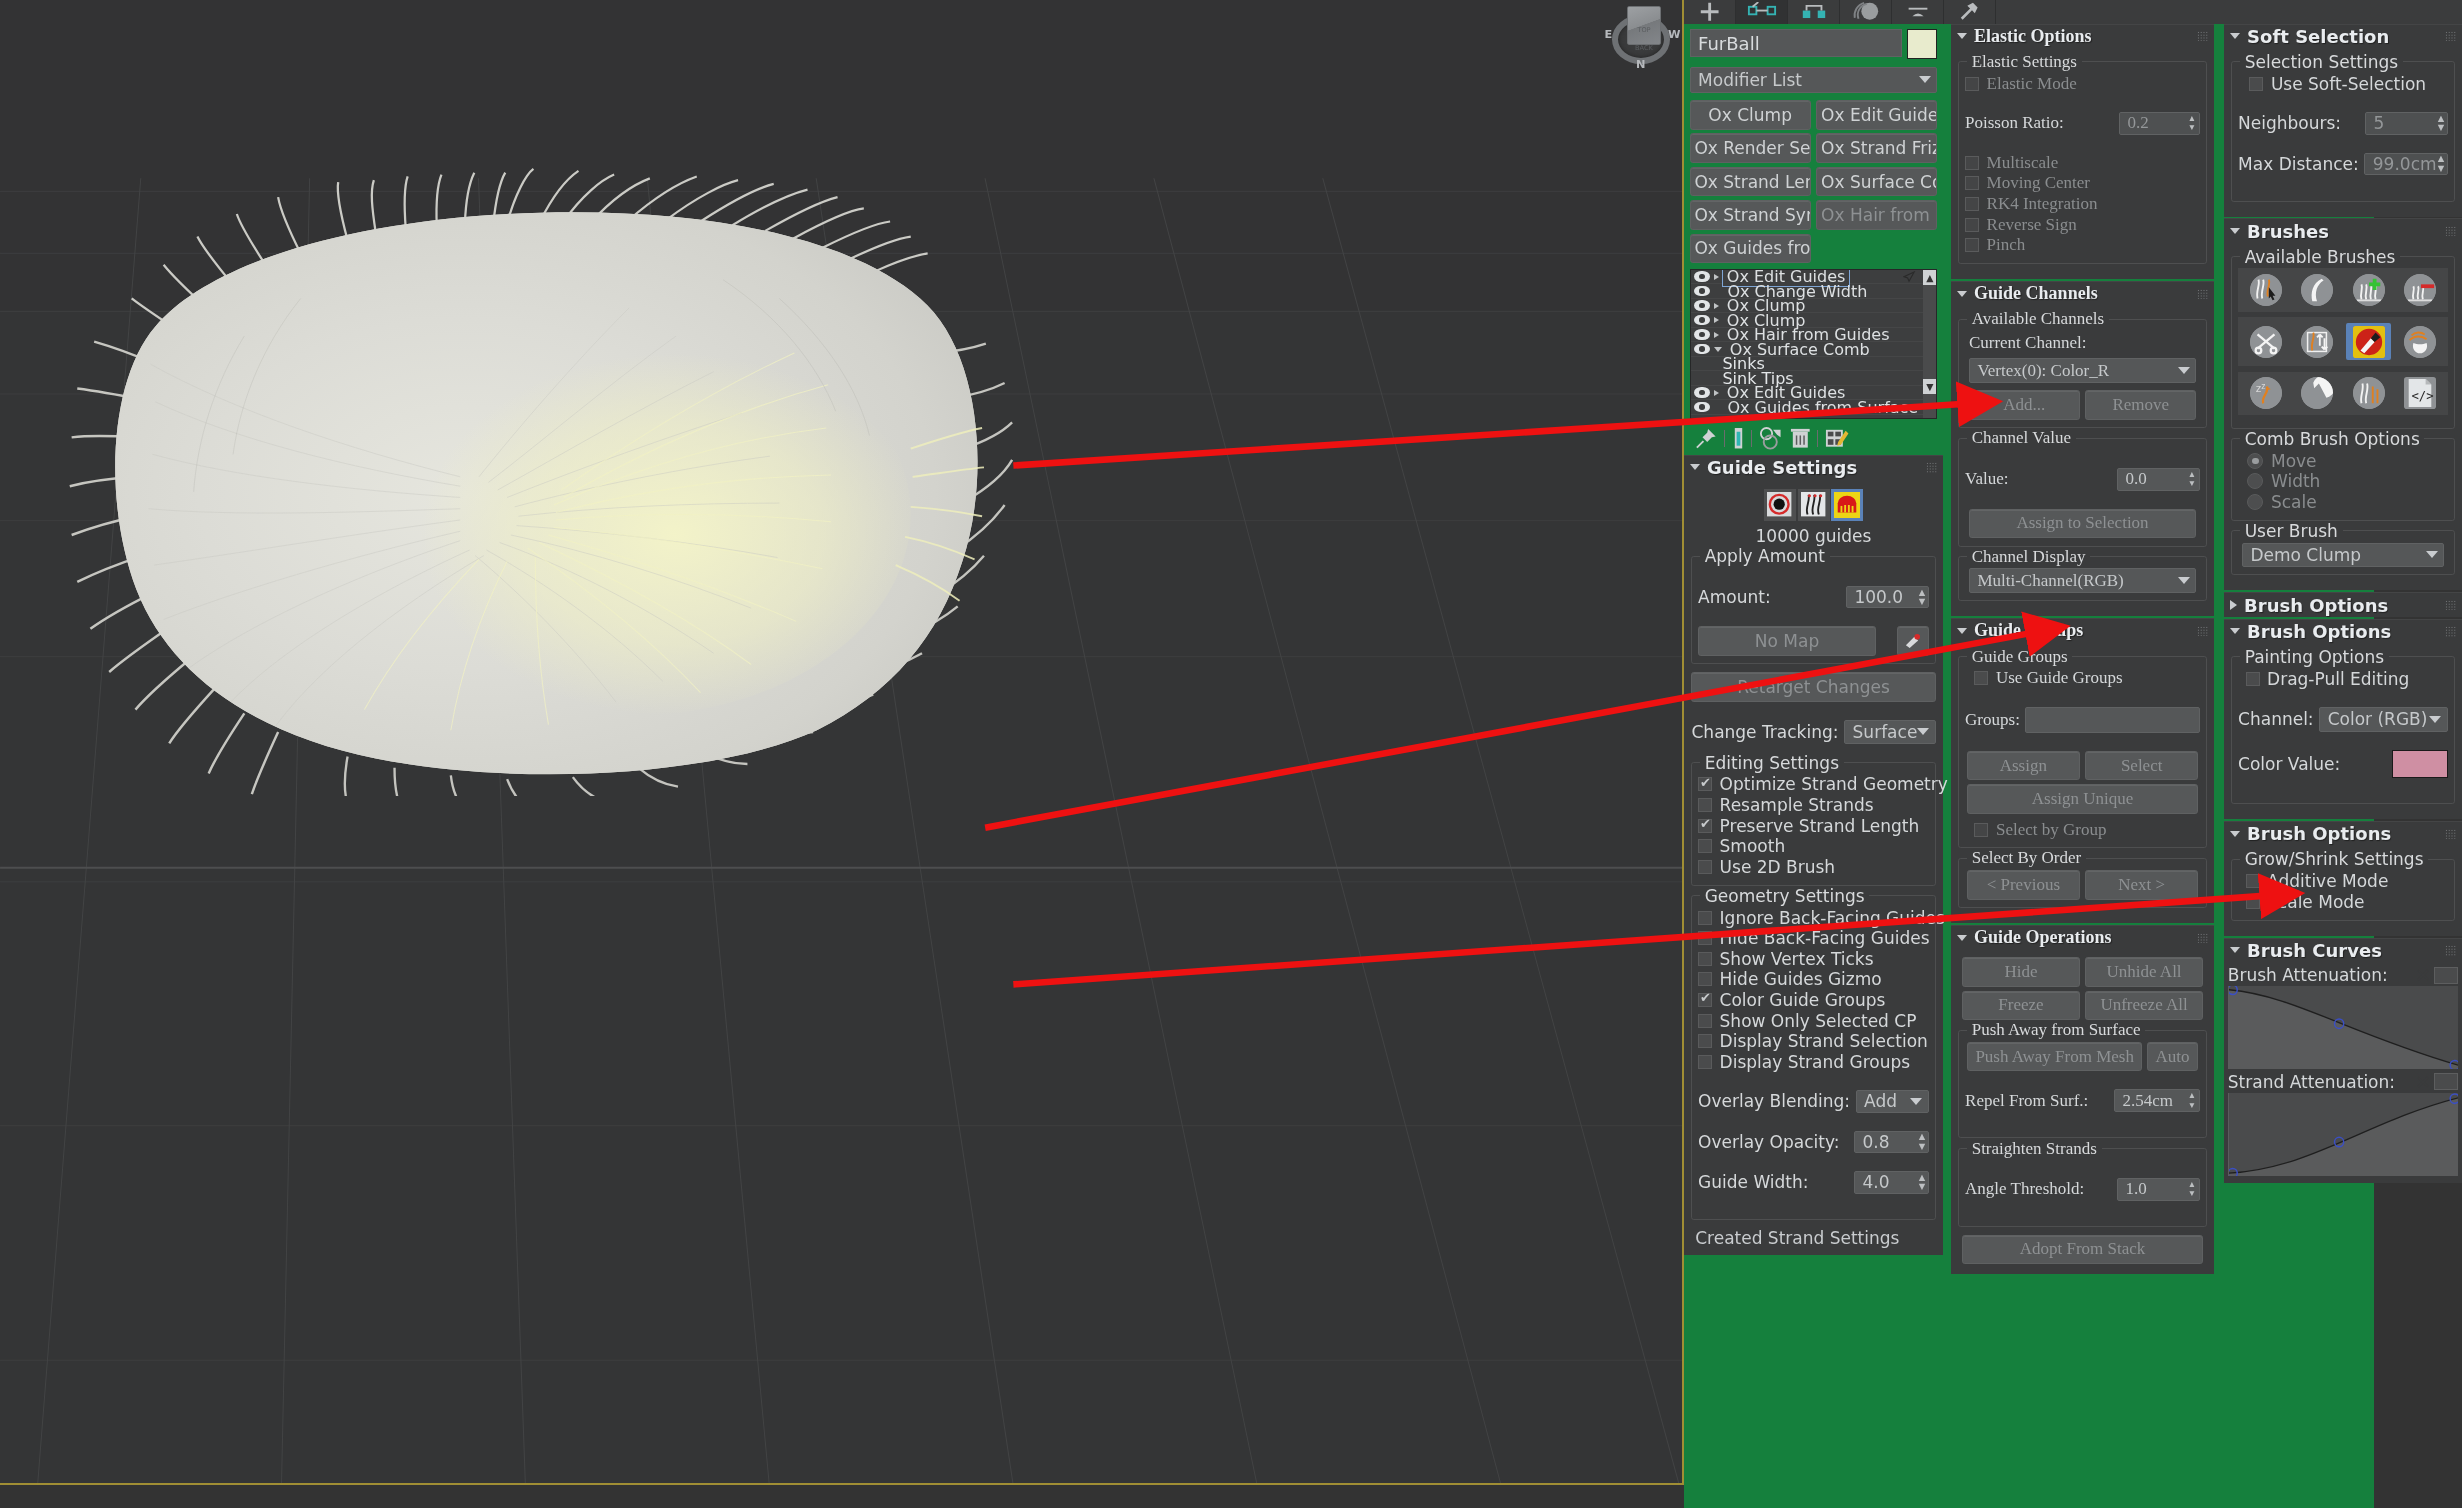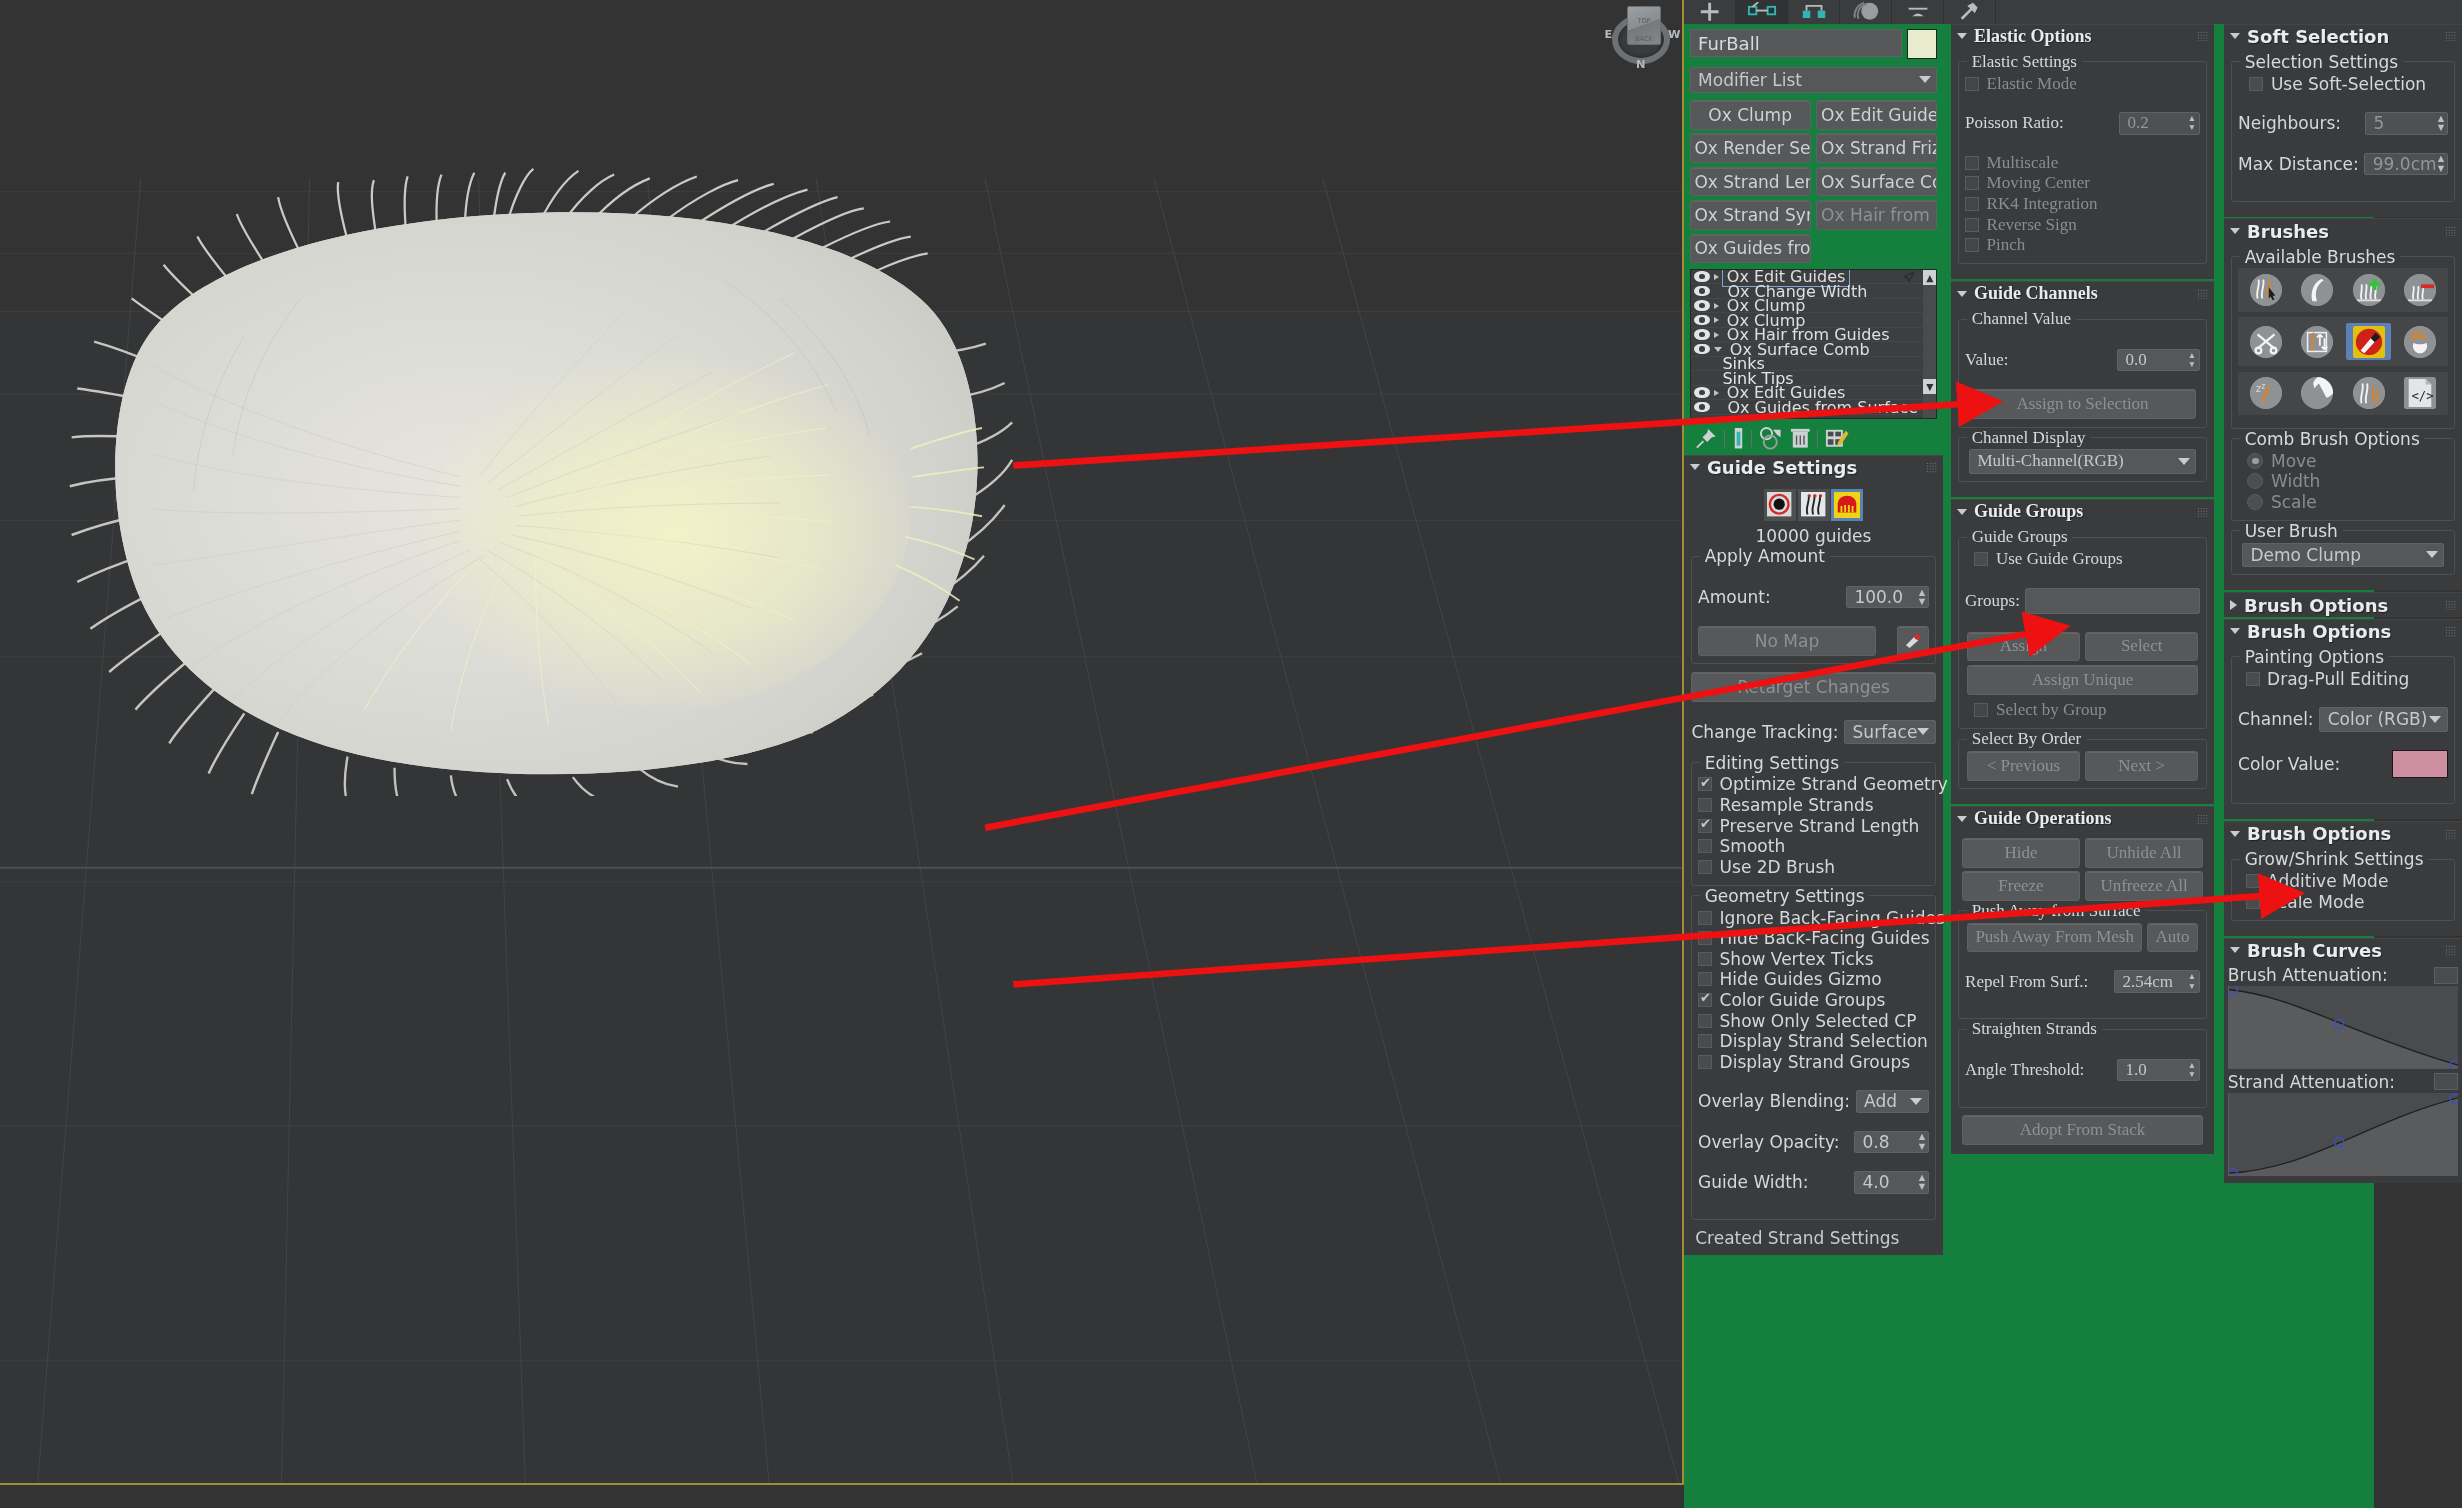--- a/index.html
+++ b/index.html
@@ -32,21 +32,21 @@
     position:absolute; left:17px; top:13px; width:58px; height:49px;
     border-radius:50%; border:6.6px solid #6e7174; background:#3a3b3c;
     box-shadow:inset 0 0 5.6px #222;
   }
   #vc-box{
     position:absolute; left:32px; top:3.8px; width:34px; height:39px;
     background:linear-gradient(160deg,#9da0a3 0%, #8a8d90 48%, #76797c 49%, #83868a 100%);
     border:0.9px solid #6c6f72; border-radius:1.9px;
     font-size:6.6px; color:#5a5d60; text-align:center;
   }
-  #vc-box .t1{display:block;margin-top:10px;}
+  #vc-box .t1{display:block;margin-top:19px;}
   #vc-box .t2{display:block;margin-top:10.3px;}
   .vc-lbl{ position:absolute; font-size:11.3px; color:#b6b9bc; font-weight:bold;}
   
   #hair{ position:absolute; left:66px; top:167px; width:948px; height:629px; }
   
   #arrows{ position:absolute; left:0; top:0; width:2462px; height:1509px; z-index:60; pointer-events:none;}
 
   
   #cmdpanel{
     position:absolute; left:1684px; top:0; width:690px; height:1509px;
@@ -733,20 +733,32 @@
       </div>
     </div>
 
     <div class="rollout">
       <div class="ro-head">
         <span class="tri"></span>
         <span class="ro-title">Guide Channels</span>
         <span class="ro-grip"></span>
       </div>
       <div class="ro-body">
+        <div class="grp">
+          <span class="cap">Available Channels</span>
+          <div style="color:#d5d8da;font-size:17px;margin:1.9px 0 5.6px 3.8px;">Current Channel:</div>
+          <div class="dd" style="margin:0 3.8px 7.5px 3.8px;">
+            <span>Vertex(0): Color_R</span>
+            <span class="cv"></span>
+          </div>
+          <div class="row" style="margin:0 3.8px;">
+            <div class="btn dim">Add...</div>
+            <div class="btn dim">Remove</div>
+          </div>
+        </div>
 
         <div class="grp">
           <span class="cap">Channel Value</span>
           <div class="lblrow">
             <span class="lab" style="flex:1">Value:</span>
             <div class="spin" style="width:83px">
               <span>0.0</span>
               <span class="arrows">▲<br>▼</span>
             </div>
           </div>

